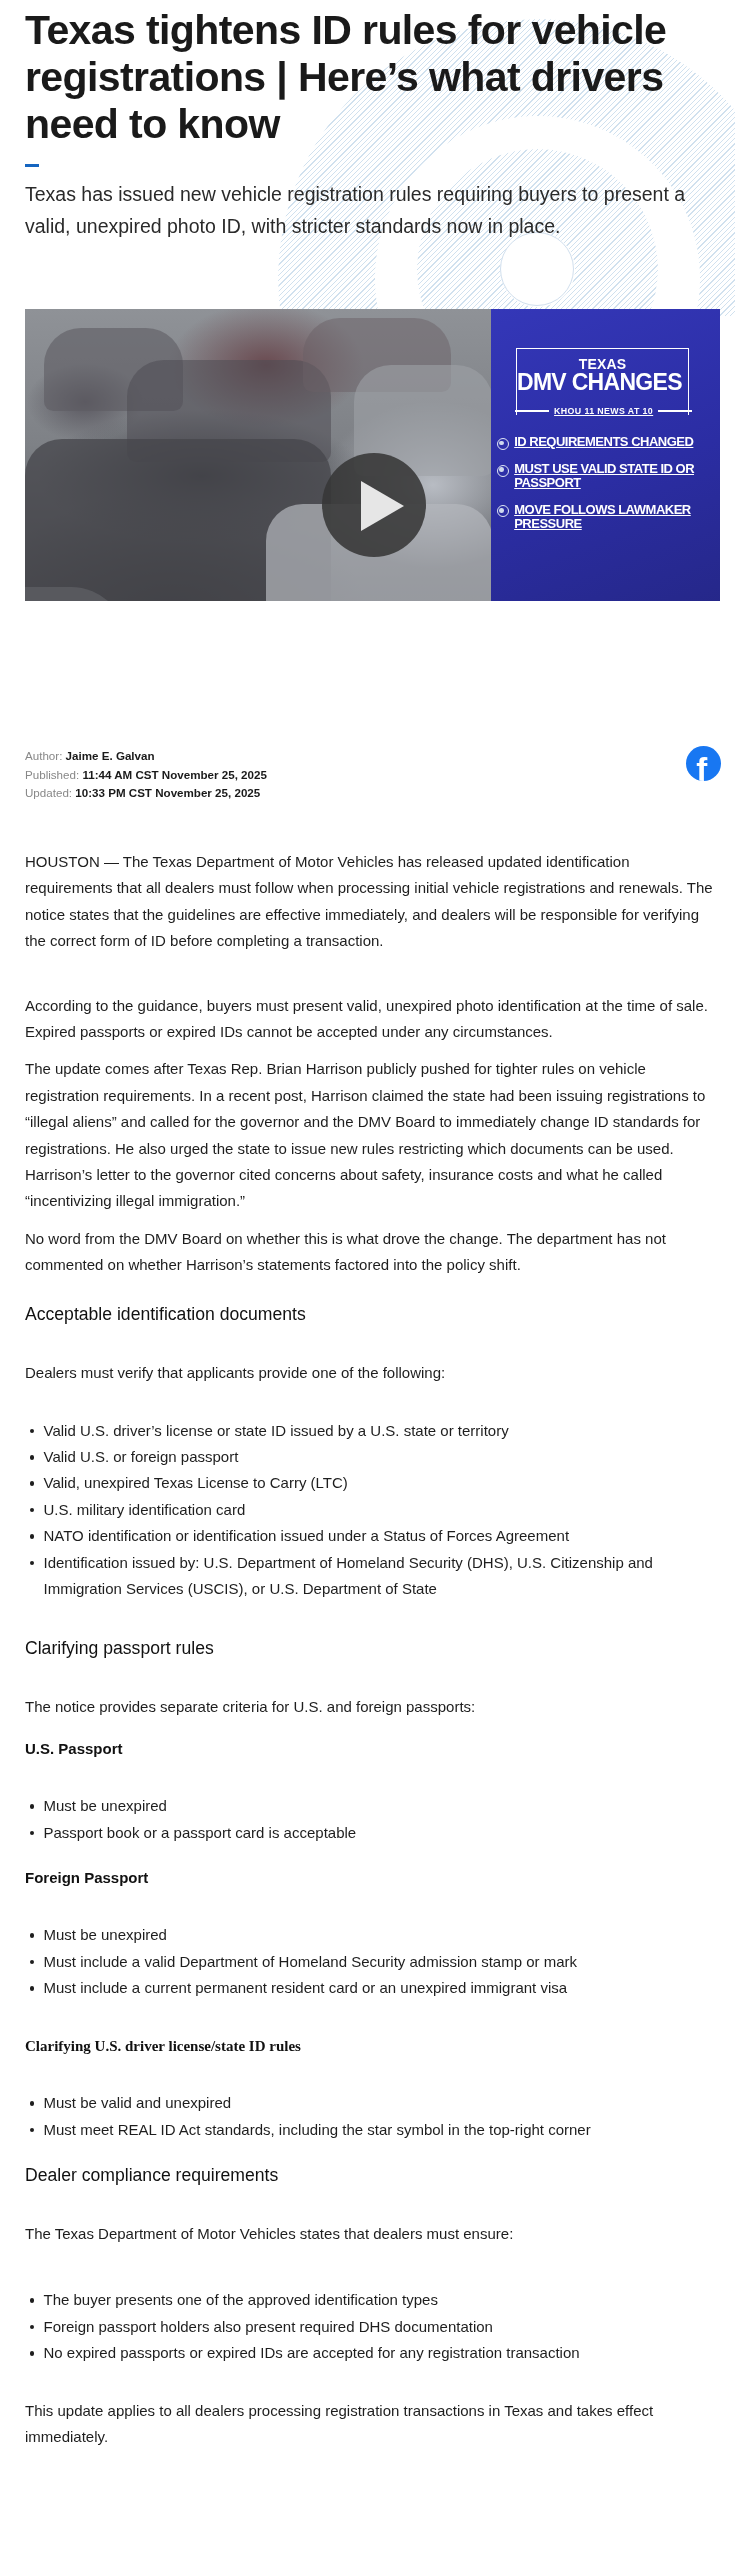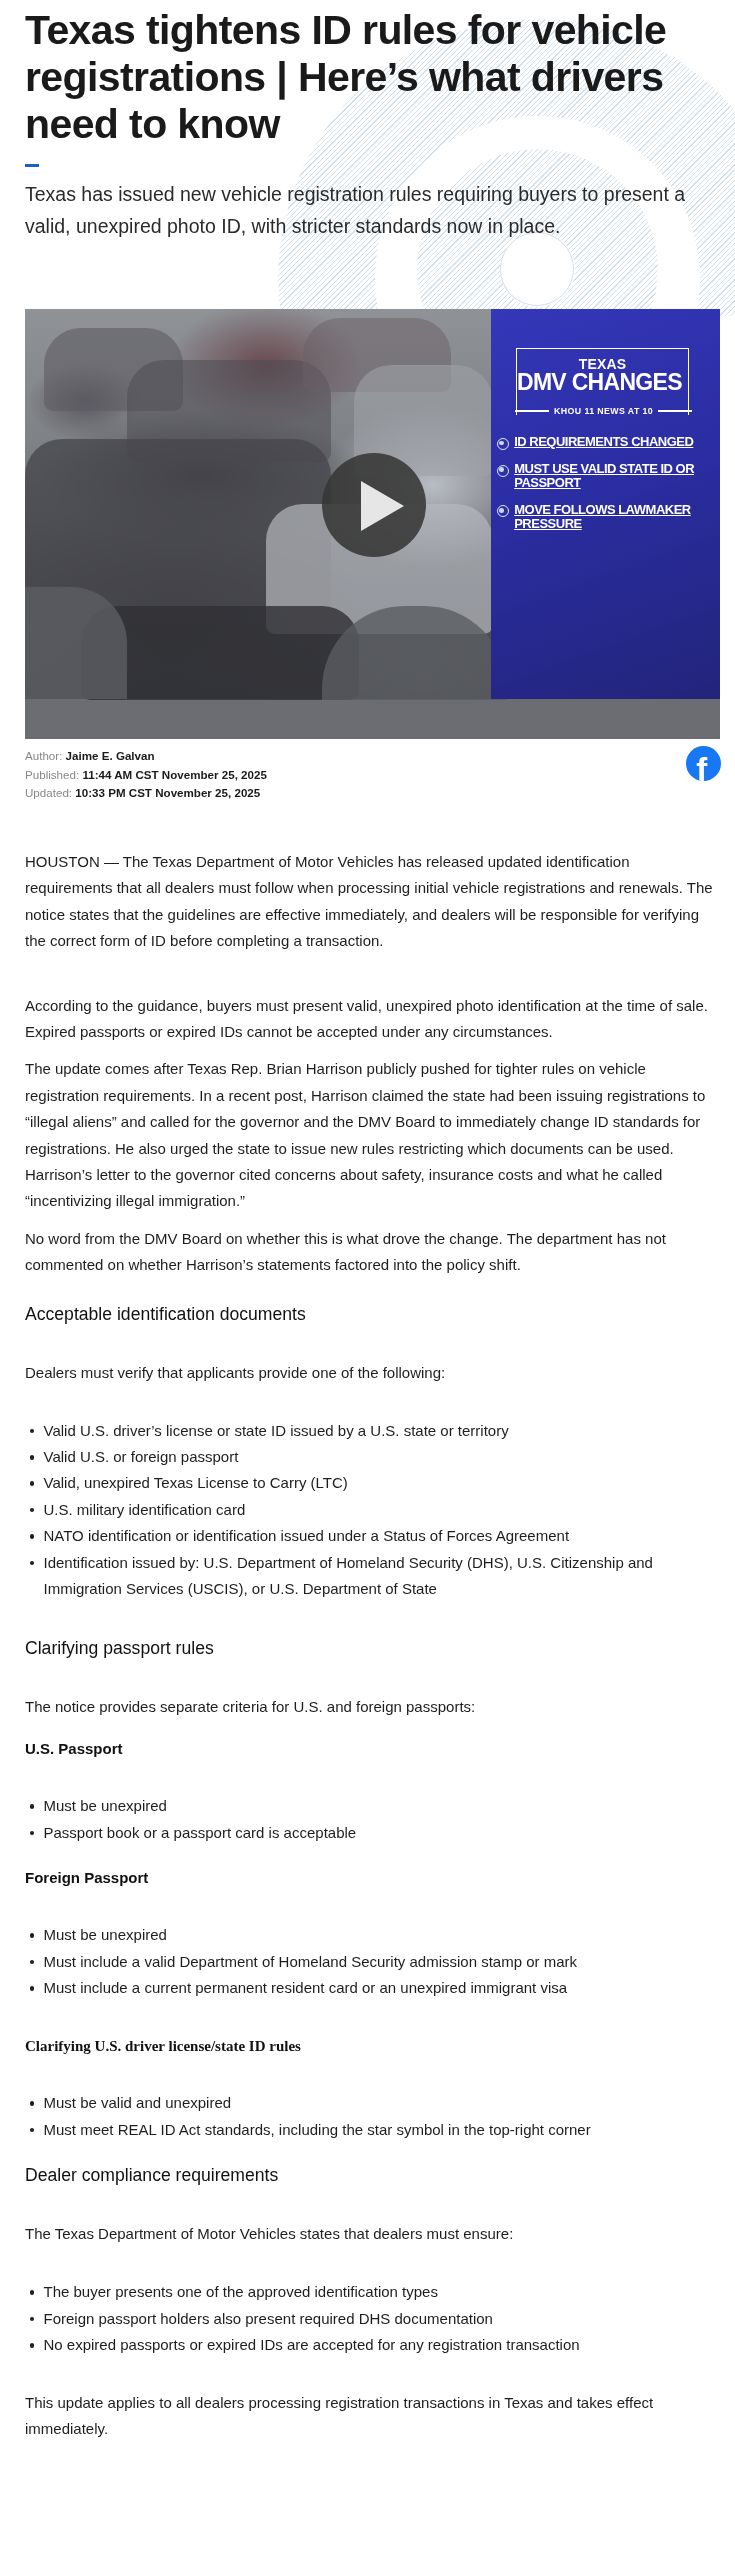--- a/index.html
+++ b/index.html
@@ -65,21 +65,21 @@
     line-height: 32px;
     color: #2a2a2a;
     margin-top: 11px;
     width: 676px;
   }
 
   
   .video {
     position: absolute;
     left: 25px; top: 309px;
-    width: 695px; height: 430px;
+    width: 695px; height: 292px;
     overflow: hidden;
     background: #6b6d72;
   }
   .video .photo {
     position: absolute; left: 0; top: 0; width: 466px; height: 390px;
     background:
       radial-gradient(ellipse 83px 56px at 60px 93px, #5a5860 0, transparent 70%),
       radial-gradient(ellipse 130px 83px at 241px 56px, #6a4a50 0, transparent 75%),
       radial-gradient(ellipse 204px 83px at 176px 167px, #3e3f45 0, transparent 80%),
       radial-gradient(ellipse 148px 111px at 408px 176px, #b8bcc3 0, transparent 75%),
@@ -104,21 +104,21 @@
     position: absolute; left: 0; width: 100%; top: 7.4px;
     text-align: center; font-weight: 700; font-size: 14px; letter-spacing: 0.2px;
   }
   .panel .box-title2 {
     position: absolute; left: 0; width: 100%; top: 20.4px;
     text-align: left; font-weight: 700; font-size: 23px; letter-spacing: -0.7px;
   }
   .panel .box-sub {
     position: absolute; left: -1.9px; width: 177px; top: 57px;
     display: flex; align-items: center; gap: 4.6px;
-    font-size: 8.8px; font-weight: 700; letter-spacing: 0.4px;
+    font-size: 8.8px; font-weight: 700; letter-spacing: 0.4px; text-decoration: underline;
   }
   .panel .box-sub .ln { flex: 1; height: 1.9px; background: #fff; }
   .panel .bullets { position: absolute; left: 5.6px; top: 126px; width: 218px; }
   .panel .bullet {
     display: flex; align-items: flex-start; gap: 5.6px; margin-bottom: 12px;
   }
   .panel .bullet .dot {
     flex: 0 0 auto; width: 12px; height: 12px; border-radius: 50%;
     border: 1.9px solid #dfe6f5; margin-top: 2.8px; position: relative;
   }
@@ -288,21 +288,21 @@
       <li>Must include a valid Department of Homeland Security admission stamp or mark</li>
       <li>Must include a current permanent resident card or an unexpired immigrant visa</li>
     </ul>
     <h3 style="margin-top:31.5px;margin-bottom:31.5px;font-family:Liberation Serif, serif;">Clarifying U.S. driver license/state ID rules</h3>
     <ul>
       <li>Must be valid and unexpired</li>
       <li>Must meet REAL ID Act standards, including the star symbol in the top-right corner</li>
     </ul>
 
     <h2 style="">Dealer compliance requirements</h2>
-    <p style="margin-bottom:32px;">The Texas Department of Motor Vehicles states that dealers must ensure:</p>
+    <p style="margin-bottom:40px;">The Texas Department of Motor Vehicles states that dealers must ensure:</p>
     <ul style="margin-bottom:31.5px;">
       <li>The buyer presents one of the approved identification types</li>
       <li>Foreign passport holders also present required DHS documentation</li>
       <li>No expired passports or expired IDs are accepted for any registration transaction</li>
     </ul>
     <p>This update applies to all dealers processing registration transactions in Texas and takes effect immediately.</p>
   </div>
 </div>
 
 

